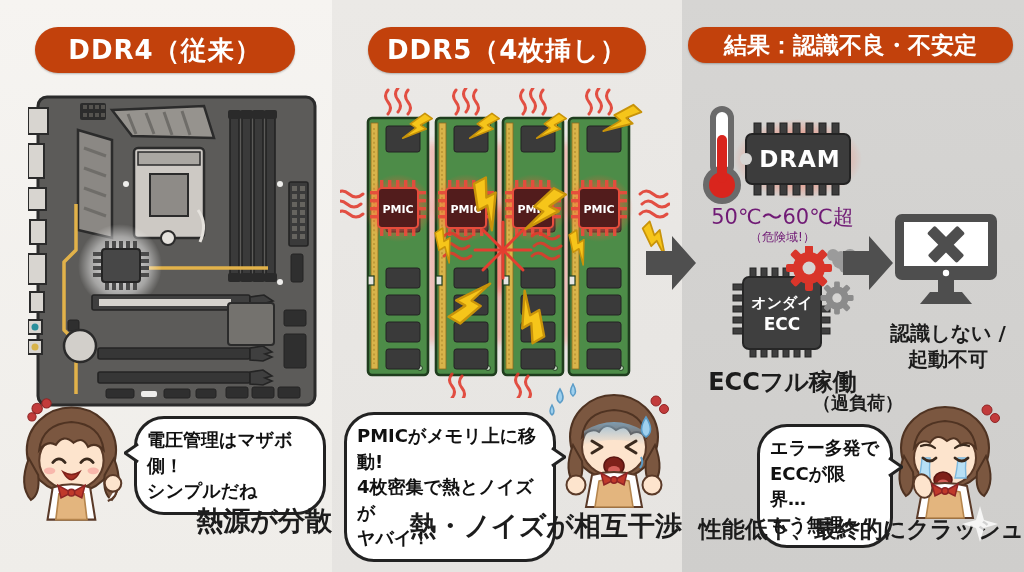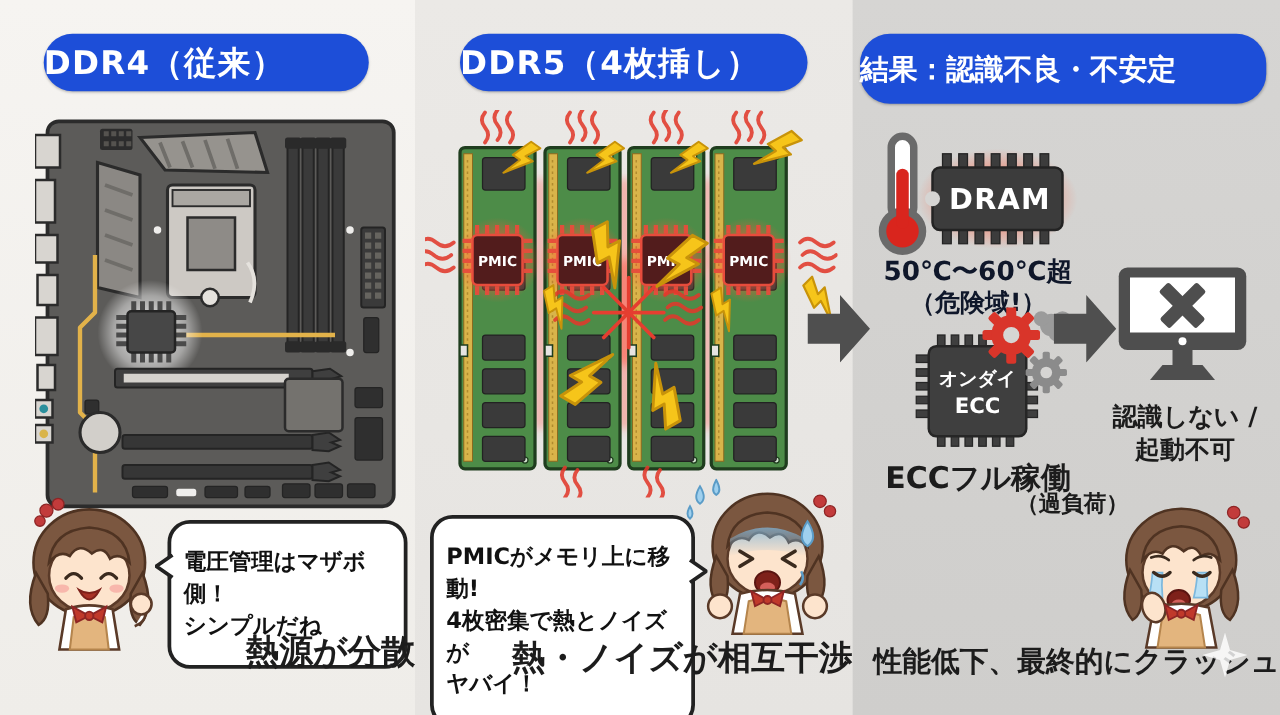--- a/index.html
+++ b/index.html
@@ -7,45 +7,45 @@
   .stage{
     position:relative;width:1024px;height:572px;overflow:hidden;
     font-family:"DejaVu Sans","Liberation Sans",sans-serif;
     background:#f4f2ef;
   }
   .panel{position:absolute;top:0;height:572px;}
   .panel-left{left:0;width:332px;background:linear-gradient(180deg,#f6f4f1,#efEDE9);}
   .panel-mid{left:332px;width:350px;background:linear-gradient(180deg,#ebe9e6,#e6e4e1);}
   .panel-right{left:682px;width:342px;background:linear-gradient(180deg,#d6d5d3,#cfcecc);}
   .pill{
-    position:absolute;background:#1d4ed8;border-radius:24px;color:#fff;
-    display:flex;align-items:center;justify-content:flex-start;
+    position:absolute;background:#c2410c;border-radius:24px;color:#fff;
+    display:flex;align-items:center;justify-content:center;
     font-weight:bold;letter-spacing:1px;box-shadow:0 1px 2px rgba(0,0,0,.25);
   }
   .pill-1{left:35px;top:27px;width:260px;height:46px;font-size:26px;}
   .pill-2{left:368px;top:27px;width:278px;height:46px;font-size:26px;}
-  .pill-3{left:688px;top:27px;width:325px;height:56px;font-size:23px;letter-spacing:0;}
+  .pill-3{left:688px;top:27px;width:325px;height:36px;font-size:23px;letter-spacing:0;}
   .abs{position:absolute;}
   .caption{
     position:absolute;text-align:right;font-weight:bold;color:#1c1c1c;
   }
   .caption-1{left:0;width:332px;top:503px;font-size:27px;}
   .caption-2{left:332px;width:350px;top:508px;font-size:27px;}
   .caption-3{left:682px;width:342px;top:514px;font-size:23px;}
   .bubble{
-    position:absolute;background:#fff;border:3px solid #222;border-radius:18px;
-    padding:18px 10px;font-weight:bold;color:#111;line-height:1.42;
+    position:absolute;background:#fff;border:3px solid #222;border-radius:30px;
+    padding:8px 10px;font-weight:bold;color:#111;line-height:1.42;
   }
   .bubble .tail{position:absolute;width:16px;height:20px;}
   .bubble-1{left:134px;top:416px;width:192px;font-size:18px;}
   .bubble-2{left:344px;top:412px;width:212px;font-size:18px;}
   .bubble-3{left:757px;top:424px;width:136px;font-size:18px;}
-  .redtext{position:absolute;text-align:center;font-weight:bold;color:#0f172a;}
+  .redtext{position:absolute;text-align:center;font-weight:normal;color:#701a75;}
   .temp-1{left:690px;top:203px;width:185px;font-size:21px;}
-  .temp-2{left:690px;top:229px;width:185px;font-size:20px;}
+  .temp-2{left:690px;top:229px;width:185px;font-size:12px;}
   .blacktext{position:absolute;text-align:center;font-weight:bold;color:#1c1c1c;}
   .ecc-1{left:690px;top:366px;width:185px;font-size:24px;}
   .ecc-2{left:718px;top:391px;width:185px;font-size:18px;text-align:right;}
   .mon-1{left:878px;top:320px;width:140px;font-size:20px;}
   .mon-2{left:878px;top:346px;width:140px;font-size:20px;}
   svg{display:block;}
   .hw{stroke:#e0392b;stroke-width:3;fill:none;stroke-linecap:round;opacity:.88;}
   .bolt{fill:#f6c51a;stroke:#c8930a;stroke-width:1.6;stroke-linejoin:round;}
 </style>
 </head>
@@ -589,20 +589,28 @@
 
   <div class="bubble bubble-2">
     <svg class="tail" style="right:-13px;top:32px;" viewBox="0 0 16 20">
       <path d="M2,1 L15,10 L2,19" fill="#fff" stroke="#222" stroke-width="3" stroke-linejoin="round"></path>
     </svg>
     <div>PMICがメモリ上に移動!</div>
     <div>4枚密集で熱とノイズが</div>
     <div>ヤバイ！</div>
   </div>
 
+  <div class="bubble bubble-3">
+    <svg class="tail" style="right:-13px;top:30px;" viewBox="0 0 16 20">
+      <path d="M2,1 L15,10 L2,19" fill="#fff" stroke="#222" stroke-width="3" stroke-linejoin="round"></path>
+    </svg>
+    <div>エラー多発で</div>
+    <div>ECCが限界…</div>
+    <div>もう無理〜！</div>
+  </div>
 
   <div class="caption caption-1">熱源が分散</div>
   <div class="caption caption-2">熱・ノイズが相互干渉</div>
   <div class="caption caption-3">性能低下、最終的にクラッシュ</div>
 
   <svg class="abs" style="left:962px;top:506px;" width="36" height="36" viewBox="0 0 36 36">
     <path d="M18,0 L22,14 L36,18 L22,22 L18,36 L14,22 L0,18 L14,14 Z" fill="#ffffff" opacity="0.8"></path>
   </svg>
 
 </div>

